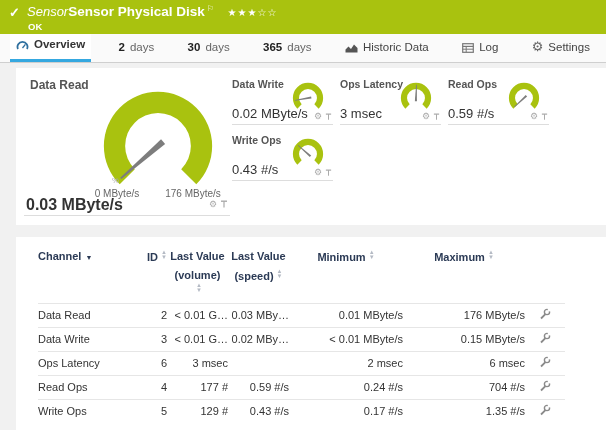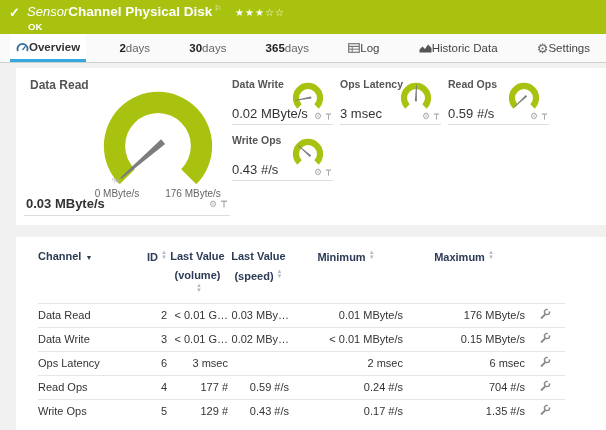--- a/index.html
+++ b/index.html
@@ -14,38 +14,38 @@
   .titlebar .line1{position:absolute;left:27px;top:4px;font-size:13px;white-space:nowrap;}
   .titlebar .kind{font-style:italic;font-weight:normal;}
   .titlebar .name{font-weight:bold;font-size:13.5px;}
   .titlebar .flag{font-size:8px;vertical-align:super;margin-left:2px;opacity:.9;}
   .titlebar .stars{margin-left:10px;font-size:10px;letter-spacing:1px;}
   .titlebar .status{position:absolute;left:28px;top:21px;font-size:9.5px;font-weight:bold;}
   
   .tabbar{position:absolute;top:34px;left:0;width:606px;height:29px;background:#fafafa;
     border-bottom:1px solid #cfcfcf;display:flex;justify-content:space-between;
     align-items:stretch;padding:0 10px;box-sizing:border-box;}
-  .tab{display:flex;align-items:center;font-size:11.5px;color:#444;padding:0 6px;cursor:pointer;white-space:nowrap;}
+  .tab{display:flex;align-items:flex-end;gap:5px;font-size:11.5px;color:#444;padding:9px 6px;cursor:pointer;white-space:nowrap;}
   .tab.active{background:#fff;border-bottom:3px solid #35a8e0;font-weight:bold;color:#333;}
   .tab .num{font-weight:bold;color:#222;}
   .tab .days{color:#666;}
   .tab svg{display:block;}
   .tab .gear-glyph{font-size:13px;color:#666;line-height:1;}
   
   .panel{position:absolute;left:16px;width:590px;background:#fff;}
   #gauge-panel{top:68px;height:157px;}
   #table-panel{top:237px;height:193px;}
   
   .main-gauge{position:absolute;left:8px;top:6px;width:206px;height:141px;border-bottom:1px solid #ddd;}
   .main-gauge .g-label{position:absolute;left:6px;top:4px;font-size:12px;font-weight:bold;color:#555;}
   .main-gauge svg.dial{position:absolute;left:76px;top:14px;}
   .main-gauge .scale-min,.main-gauge .scale-max{position:absolute;top:114px;font-size:10px;color:#666;text-align:center;}
   .main-gauge .scale-min{left:63px;width:60px;}
   .main-gauge .scale-max{left:134px;width:70px;}
-  .main-gauge .g-value{position:absolute;left:2px;top:122px;font-size:13px;font-weight:bold;color:#333;}
+  .main-gauge .g-value{position:absolute;left:2px;top:122px;font-size:16px;font-weight:bold;color:#333;}
   .main-gauge .pct{position:absolute;left:88px;top:102px;font-size:8px;color:#aaa;}
   .gauge-tools{position:absolute;display:flex;align-items:center;gap:3px;}
   .main-gauge .gauge-tools{right:2px;top:126px;}
   .gear-icon-sm{font-size:9px;color:#aaa;line-height:1;}
   
   .small-grid{position:absolute;left:216px;top:10px;width:330px;display:grid;
     grid-template-columns:repeat(3,101px);column-gap:7px;row-gap:9px;}
   .sgauge{position:relative;height:46px;border-bottom:1px solid #ddd;}
   .sgauge .g-label{position:absolute;left:0;top:0;font-size:10.5px;font-weight:bold;color:#555;}
   .sgauge svg.dial{position:absolute;right:8px;top:3px;}
@@ -68,21 +68,21 @@
   .th-sub{font-weight:bold;}
   .th-stack .sub-line{margin-top:7px;}
   .th-center-arrow{text-align:center;line-height:4px;margin-top:2px;}
 </style>
 </head>
 <body>
 
 <div class="titlebar">
   <span class="check">✓</span>
   <div class="line1">
-    <span class="kind">Sensor</span><span class="name">Channel Physical Disk</span><span class="flag">⚐</span>
+    <span class="kind">Sensor</span><span class="name">Sensor Physical Disk</span><span class="flag">⚐</span>
     <span class="stars"><span>★★★</span><span>☆☆</span></span>
   </div>
   <div class="status">OK</div>
 </div>
 
 <div class="tabbar">
   <div class="tab active">
     <svg width="13" height="11" viewBox="0 0 13 11">
       <path d="M2 10 A5 5 0 1 1 11 10" fill="none" stroke="#2e6f9e" stroke-width="1.8"></path>
       <line x1="6.5" y1="9" x2="9.4" y2="5.3" stroke="#2e6f9e" stroke-width="1.3"></line>
@@ -95,33 +95,33 @@
   </div>
   <div class="tab">
     <span class="num">30</span>
     <span class="days">days</span>
   </div>
   <div class="tab">
     <span class="num">365</span>
     <span class="days">days</span>
   </div>
   <div class="tab">
+    <svg width="13" height="10" viewBox="0 0 13 10">
+      <path d="M0.5 9.5 L0.5 6.5 L3.5 3.5 L6 6 L9 1.5 L12.5 5 L12.5 9.5 Z" fill="#555"></path>
+    </svg>
+    <span>Historic Data</span>
+  </div>
+  <div class="tab">
     <svg width="12" height="10" viewBox="0 0 12 10">
       <rect x="0.7" y="0.7" width="10.6" height="8.6" fill="none" stroke="#777" stroke-width="1.2"></rect>
       <line x1="0.7" y1="3.4" x2="11.3" y2="3.4" stroke="#777" stroke-width="1.2"></line>
       <line x1="0.7" y1="6.2" x2="11.3" y2="6.2" stroke="#777" stroke-width="1"></line>
       <line x1="4.2" y1="3.4" x2="4.2" y2="9.3" stroke="#777" stroke-width="1"></line>
     </svg>
     <span>Log</span>
-  </div>
-  <div class="tab">
-    <svg width="13" height="10" viewBox="0 0 13 10">
-      <path d="M0.5 9.5 L0.5 6.5 L3.5 3.5 L6 6 L9 1.5 L12.5 5 L12.5 9.5 Z" fill="#555"></path>
-    </svg>
-    <span>Historic Data</span>
   </div>
   <div class="tab">
     <span class="gear-glyph">⚙</span>
     <span>Settings</span>
   </div>
 </div>
 
 <div class="panel" id="gauge-panel">
 
   <div class="main-gauge">

